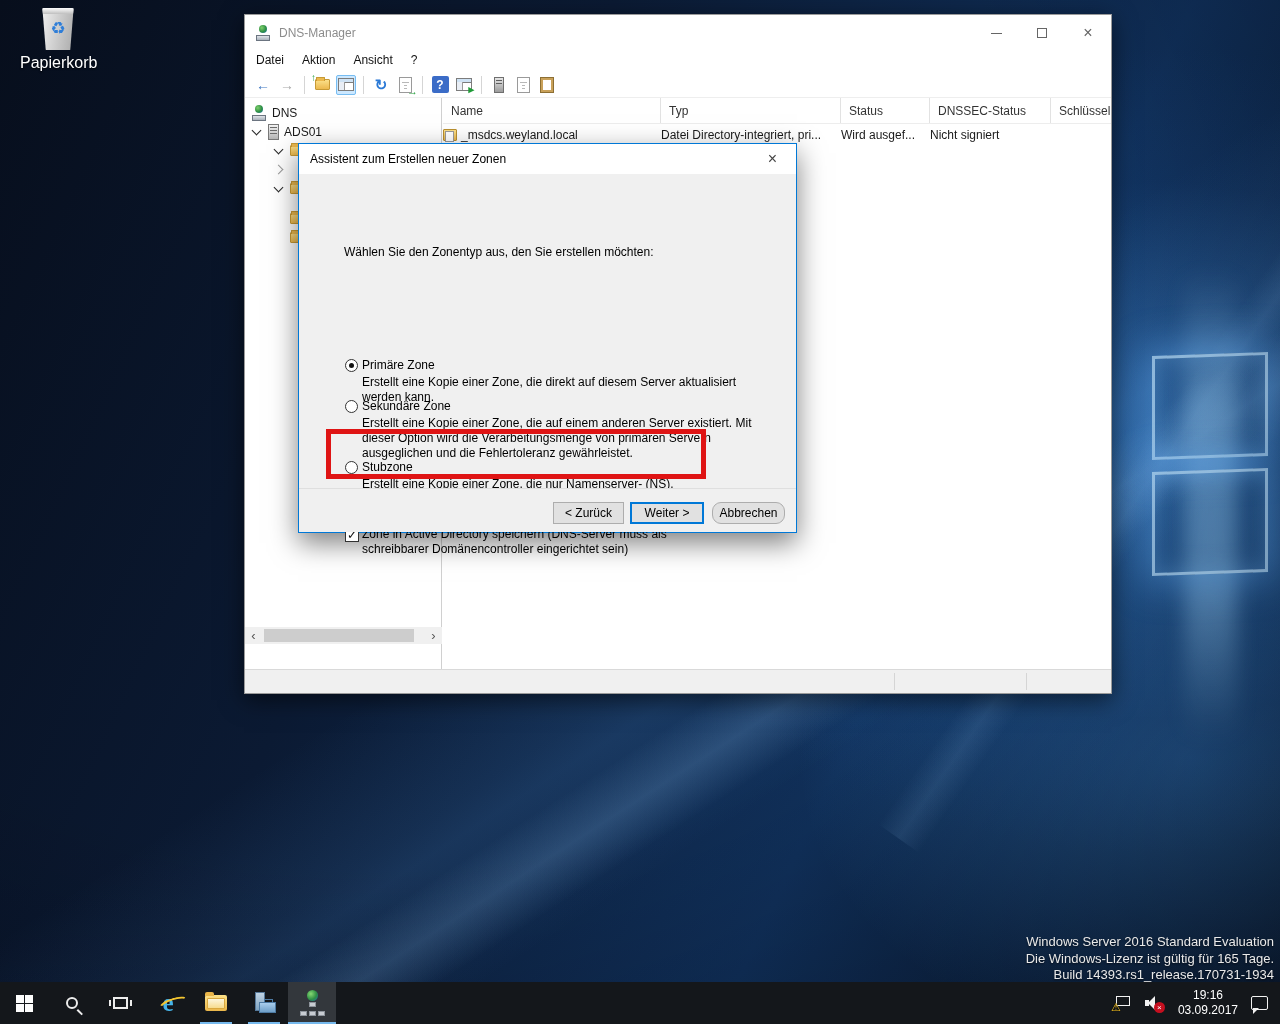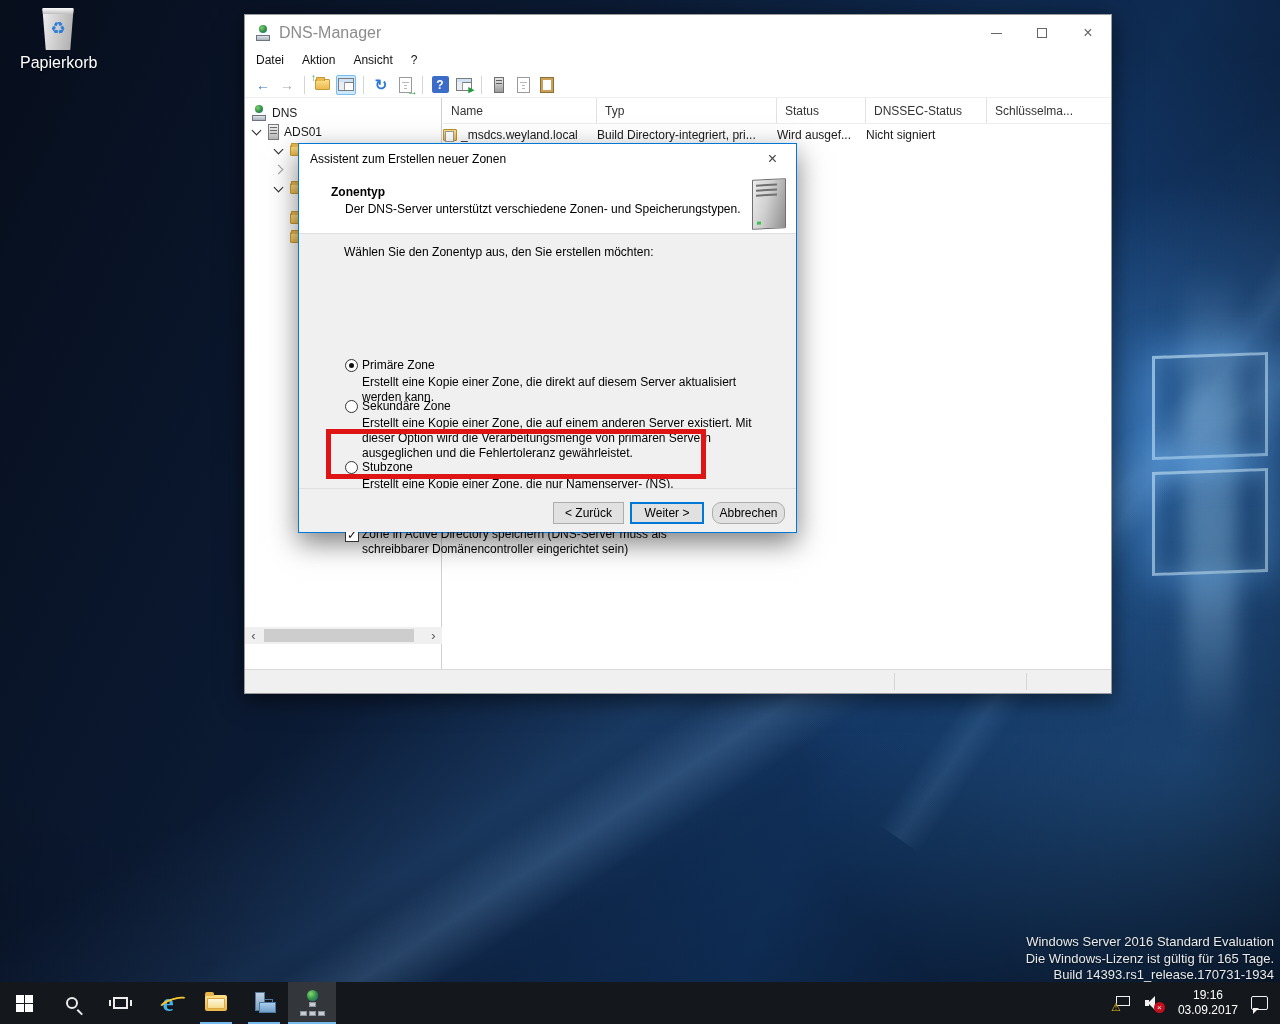--- a/index.html
+++ b/index.html
@@ -37,21 +37,21 @@
 .bin-glyph { position:absolute; left:0; right:0; top:10px; font-size:17px; color:#2f7ed8; }
 .recycle-bin .label { margin-top:4px; font-size:16px; text-shadow:0 1px 2px rgba(0,0,0,.9); }
 
 
 .watermark { position:absolute; right:6px; top:934px; text-align:right; color:#e9e9e9; font-size:13px; line-height:16.5px; text-shadow:0 1px 2px rgba(0,0,0,.6); }
 
 
 .window { position:absolute; left:244px; top:14px; width:868px; height:680px; background:#fff;
   border:1px solid #9a9a9a; box-shadow:0 6px 22px rgba(0,0,0,.55); font-size:12px; color:#1a1a1a; }
 .win-titlebar { position:absolute; left:0; top:0; right:0; height:36px; background:#fff; display:flex; align-items:center; }
-.win-title { color:#8c8c8c; font-size:16px; margin-left:8px; }
+.win-title { color:#8c8c8c; font-size:12px; margin-left:8px; }
 .win-controls { position:absolute; right:0; top:0; height:36px; display:flex; }
 .win-ctrl { width:46px; height:36px; display:flex; align-items:center; justify-content:center; color:#666; }
 .ctrl-min-line { width:11px; height:1px; background:#666; display:inline-block; }
 .ctrl-max-box { width:10px; height:10px; border:1px solid #666; display:inline-block; }
 .ctrl-close-glyph { font-size:16px; line-height:1; color:#666; }
 .win-menubar { position:absolute; left:0; top:36px; right:0; height:21px; display:flex; align-items:flex-start; padding-left:2px; gap:0; }
 .menu-item { padding:2px 9px; color:#111; }
 .win-toolbar { position:absolute; left:0; top:57px; right:0; height:26px; display:flex; align-items:center; padding-left:8px; gap:4px; border-bottom:1px solid #eee; }
 .tb-sep { width:1px; height:18px; background:#d5d5d5; margin:0 3px; }
 .tb-icon { width:20px; height:20px; display:flex; align-items:center; justify-content:center; font-weight:bold; font-size:14px; position:relative; }
@@ -89,21 +89,21 @@
   background:linear-gradient(#dfe3e8,#aab2bc); border:1px solid #6b7480; }
 .srv-mini { width:11px; height:16px; background:linear-gradient(#f2f2f2,#b5b5b5); border:1px solid #787878; position:relative; }
 .srv-mini::before { content:""; position:absolute; left:1px; right:1px; top:2px; height:1px; background:#6a6a6a; box-shadow:0 3px 0 #6a6a6a, 0 6px 0 #6a6a6a; }
 .tree-label { margin-left:5px; }
 
 
 .list-header { display:flex; height:26px; border-bottom:1px solid #ededed; align-items:center; color:#333; }
 .hcell { padding-left:8px; height:100%; display:flex; align-items:center; border-right:1px solid #e2e2e2; overflow:hidden; white-space:nowrap; }
 .list-row { display:flex; height:22px; align-items:center; }
 .rcell { overflow:hidden; white-space:nowrap; display:flex; align-items:center; gap:4px; }
-.w0{width:154px;} .w1{width:180px;} .w2{width:89px;} .w3{width:121px;} .w4{flex:1;}
+.w0{width:218px;} .w1{width:180px;} .w2{width:89px;} .w3{width:121px;} .w4{flex:1;}
 .zone-folder { width:14px; height:12px; background:linear-gradient(#fbe08a,#ecb94e); border:1px solid #b98f2e; border-radius:1px; position:relative; flex:none; }
 .zone-folder::before { content:""; position:absolute; left:1px; top:1px; width:7px; height:9px; background:#fff; border:1px solid #9a9a9a; }
 
 
 .hscroll { position:absolute; left:0; bottom:25px; width:197px; height:17px; background:#f0f0f0; display:flex; align-items:center; }
 .hs-arrow { width:17px; height:17px; display:flex; align-items:center; justify-content:center; color:#555; font-size:13px; }
 .hs-thumb { position:absolute; left:19px; width:150px; top:2px; bottom:2px; background:#cdcdcd; }
 
 
 .statusbar { position:absolute; left:0; right:0; bottom:0; height:24px; background:#f0f0f0; border-top:1px solid #d9d9d9; }
@@ -314,44 +314,39 @@
       <span class="hcell w1">Typ</span>
       <span class="hcell w2">Status</span>
       <span class="hcell w3">DNSSEC-Status</span>
       <span class="hcell w4" style="border-right:none;">Schlüsselma...</span>
     </div>
     <div class="list-row">
       <span class="rcell w0">
         <span class="zone-folder"></span>
         <span>_msdcs.weyland.local</span>
       </span>
-      <span class="rcell w1">Build Directory-integriert, pri...</span>
+      <span class="rcell w1">Datei Directory-integriert, pri...</span>
       <span class="rcell w2">Wird ausgef...</span>
       <span class="rcell w3">Nicht signiert</span>
       <span class="rcell w4"></span>
     </div>
   </div>
 
   <div class="statusbar">
     <span class="sb-div" style="left:649px;"></span>
     <span class="sb-div" style="left:781px;"></span>
   </div>
 </div>
 
 <div class="dialog">
   <div class="dlg-titlebar">
     <span class="dlg-title">Assistent zum Erstellen neuer Zonen</span>
     <span class="dlg-close">
         <span>×</span>
       </span>
-  </div>
-  <div class="dlg-header">
-    <span class="dlg-heading">Zonentyp</span>
-    <span class="dlg-subheading">Der DNS-Server unterstützt verschiedene Zonen- und Speicherungstypen.</span>
-    <span class="server-art"></span>
   </div>
   <div class="dlg-body">
     <span class="prompt">Wählen Sie den Zonentyp aus, den Sie erstellen möchten:</span>
 
     <span class="radio selected" style="left:46px; top:125px;"></span>
     <span class="opt-label" style="top:124px;">Primäre Zone</span>
     <span class="opt-desc" style="top:141px;">Erstellt eine Kopie einer Zone, die direkt auf diesem Server aktualisiert werden kann.</span>
 
     <span class="radio" style="left:46px; top:166px;"></span>
     <span class="opt-label" style="top:165px;">Sekundäre Zone</span>

